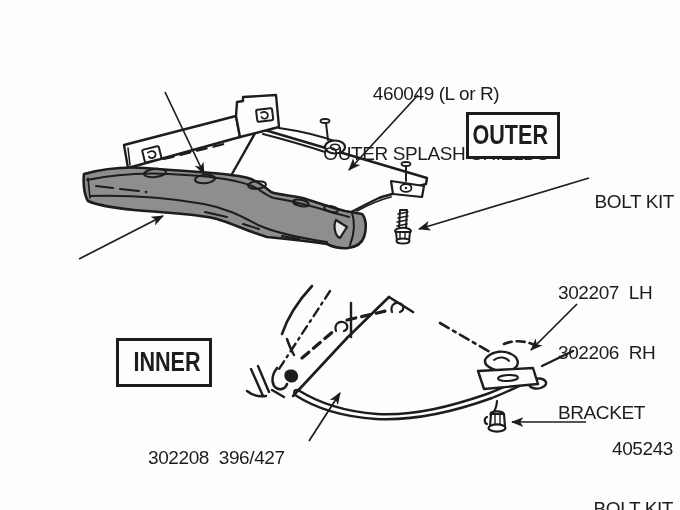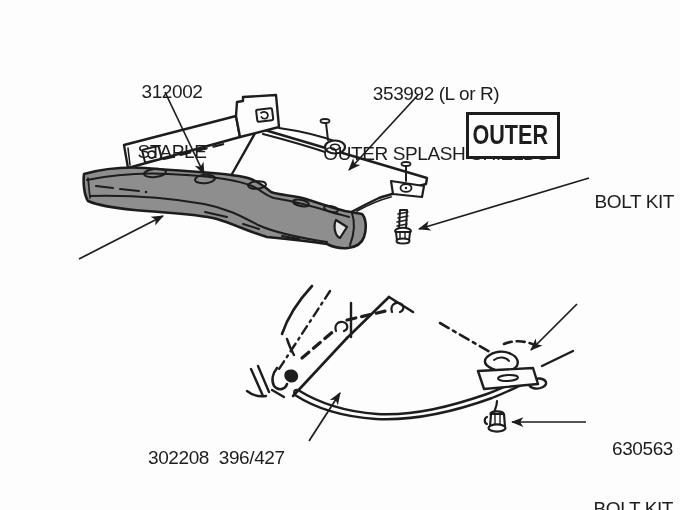--- a/index.html
+++ b/index.html
@@ -153,44 +153,48 @@
       <path d="M165,92 L204,174" marker-end="url(#arw)"></path>
       <path d="M418,95 L349,170" marker-end="url(#arw)"></path>
       <path d="M589,178 L419,229" marker-end="url(#arw)"></path>
       <path d="M79,259 L163,216" marker-end="url(#arw)"></path>
       <path d="M577,304 L531,350" marker-end="url(#arw)"></path>
       <path d="M309,441 L340,393" marker-end="url(#arw)"></path>
       <path d="M586,422 L512,422" marker-end="url(#arw)"></path>
     </g>
   </svg>
 
-  <div class="lbl center" style="left:107px;top:42px;width:130px;">
-    <div>312002</div>
-    <div>STAPLE</div>
-  </div>
 
   <div class="lbl center" style="left:306px;top:44px;width:260px;">
-    <div>353992 (L or R)</div>
+    <div>460049 (L or R)</div>
     <div>OUTER SPLASH SHIELDS</div>
   </div>
 
   <div class="tagbox" style="left:466px;top:112px;width:88px;height:41px;">
     <span>OUTER</span>
   </div>
 
   <div class="lbl right" style="left:544px;top:152px;width:130px;">
     <div>BOLT KIT</div>
   </div>
 
 
-
+  <div class="lbl" style="left:558px;top:243px;">
+    <div>302207  LH</div>
+    <div>302206  RH</div>
+    <div>BRACKET</div>
+  </div>
+
+  <div class="tagbox" style="left:116px;top:338px;width:90px;height:43px;">
+    <span>INNER</span>
+  </div>
 
   <div class="lbl" style="left:148px;top:408px;">
     <div>302208  396/427</div>
     
   </div>
 
   <div class="lbl right" style="left:543px;top:399px;width:130px;">
-    <div>630563</div>
+    <div>405243</div>
     <div>BOLT KIT</div>
   </div>
 
 </div>
 
 </body></html>

